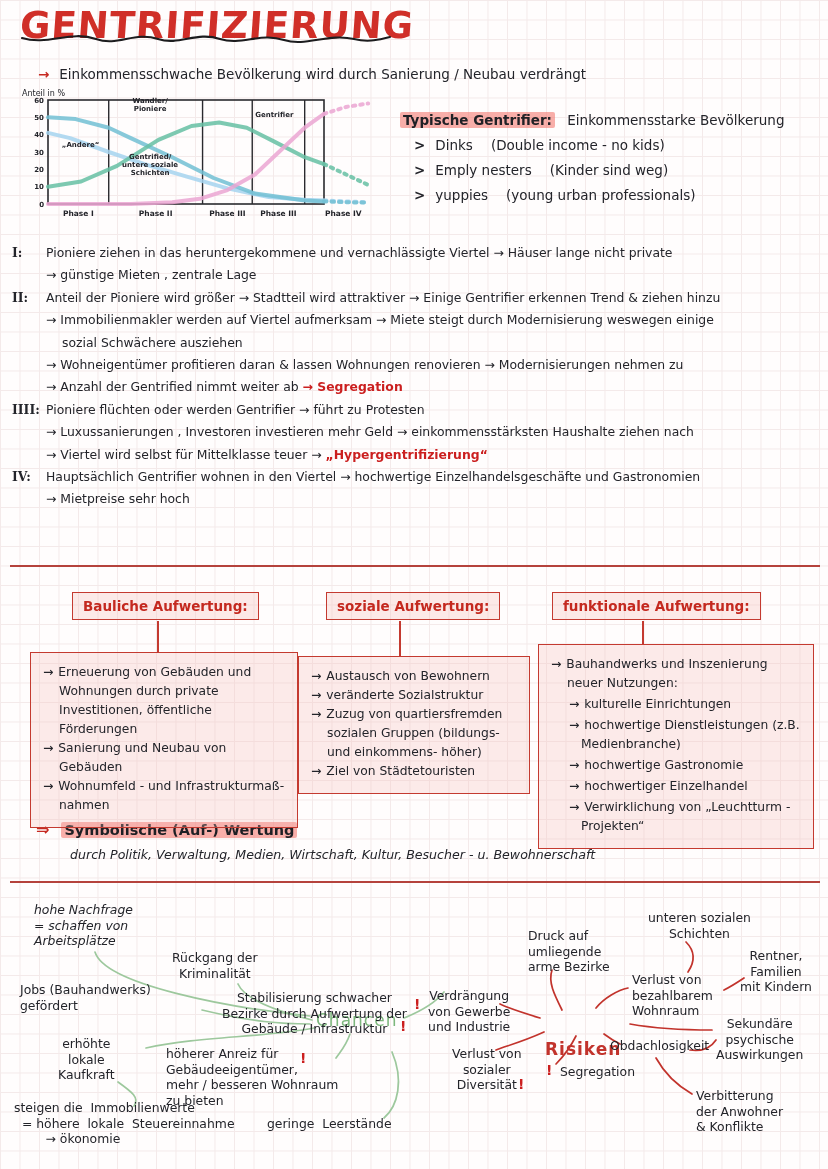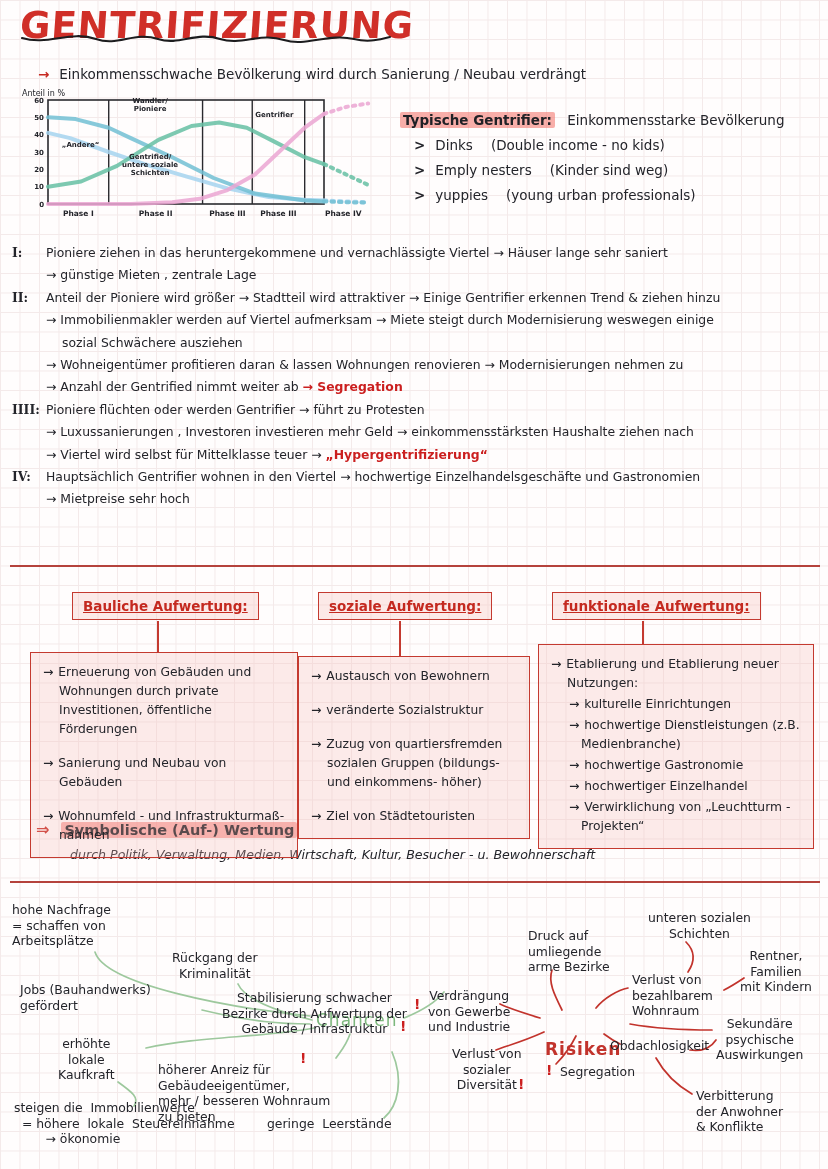--- a/index.html
+++ b/index.html
@@ -36,25 +36,25 @@
   .ph-line { line-height:22.4px; white-space:nowrap; }
   .ph-num { display:inline-block; width:34px; font-family:"DejaVu Serif", serif; font-weight:bold; }
   .ind1 { padding-left:34px; }
   .ind2 { padding-left:50px; }
   .seg-red { color:#cb1f1f; font-weight:bold; }
   .divider { position:absolute; left:10px; width:810px; border-top:2px solid #b5423c; }
   
   .boxes { position:absolute; left:0; top:588px; width:828px; height:292px; }
   .box-col { position:absolute; }
   .box-title { position:absolute; border:1.7px solid #c43a30; background:rgba(244,188,182,0.30);
-               color:#c4291f; font-weight:bold; font-size:13.5px; padding:5px 10px; white-space:nowrap;text-decoration:underline; }
+               color:#c4291f; font-weight:bold; font-size:13.5px; padding:5px 10px; white-space:nowrap; }
   .box-stem { position:absolute; width:2px; background:#c43a30; }
   .box-body { position:absolute; border:1.7px solid #c43a30; background:rgba(244,188,182,0.28);
               padding:10px 10px 12px 12px; font-size:12.3px; line-height:1.55; }
-  .b-item { padding-left:16px; text-indent:-16px; margin-top:15px; }
+  .b-item { padding-left:16px; text-indent:-16px; margin-top:0; }
   .b-item:first-child { margin-top:0; }
   .b-arrow { margin-right:5px; }
   .b-sub { padding-left:30px; text-indent:-12px; margin-top:2px; }
   .symbolic { position:absolute; left:36px; top:232px; font-size:13.5px; }
   .sym-head { font-weight:bold; font-size:14.5px; color:#1e1f24; }
   .sym-arrow { color:#c62a22; font-weight:bold; font-size:16px; margin-right:12px; }
   .sym-detail { margin:8px 0 0 34px; font-size:12.6px;font-style:italic; }
   
   .mindmap { position:absolute; left:0; top:890px; width:828px; height:279px; }
   .mm-svg { position:absolute; left:0; top:0; }
@@ -125,21 +125,21 @@
       <span class="gent-sub">Einkommensstarke Bevölkerung</span>
     </div>
     <div id="gent-items">
         <div class="gent-item"><span class="gent-mark">&gt;</span><span class="gent-term">Dinks</span><span class="gent-note">(Double income - no kids)</span></div>
         <div class="gent-item"><span class="gent-mark">&gt;</span><span class="gent-term">Emply nesters</span><span class="gent-note">(Kinder sind weg)</span></div>
         <div class="gent-item"><span class="gent-mark">&gt;</span><span class="gent-term">yuppies</span><span class="gent-note">(young urban professionals)</span></div>
       </div>
   </div>
 
   <div class="phases" id="phases">
-      <div class="ph-line"><span class="ph-num">I:</span><span>Pioniere ziehen in das heruntergekommene und vernachlässigte Viertel → Häuser lange sehr saniert</span></div>
+      <div class="ph-line"><span class="ph-num">I:</span><span>Pioniere ziehen in das heruntergekommene und vernachlässigte Viertel → Häuser lange nicht private</span></div>
       <div class="ph-line ind1"><span>→ günstige Mieten , zentrale Lage</span></div>
       <div class="ph-line"><span class="ph-num">II:</span><span>Anteil der Pioniere wird größer → Stadtteil wird attraktiver → Einige Gentrifier erkennen Trend &amp; ziehen hinzu</span></div>
       <div class="ph-line ind1"><span>→ Immobilienmakler werden auf Viertel aufmerksam → Miete steigt durch Modernisierung weswegen einige</span></div>
       <div class="ph-line ind2"><span>sozial Schwächere ausziehen</span></div>
       <div class="ph-line ind1"><span>→ Wohneigentümer profitieren daran &amp; lassen Wohnungen renovieren → Modernisierungen nehmen zu</span></div>
       <div class="ph-line ind1"><span>→ Anzahl der Gentrified nimmt weiter ab  </span><span class="seg-red">→ Segregation</span></div>
       <div class="ph-line"><span class="ph-num">IIII:</span><span>Pioniere flüchten oder werden Gentrifier → führt zu Protesten</span></div>
       <div class="ph-line ind1"><span>→ Luxussanierungen , Investoren investieren mehr Geld → einkommensstärksten Haushalte ziehen nach</span></div>
       <div class="ph-line ind1"><span>→ Viertel wird selbst für Mittelklasse teuer  → </span><span class="seg-red">„Hypergentrifizierung“</span></div>
       <div class="ph-line"><span class="ph-num">IV:</span><span>Hauptsächlich Gentrifier wohnen in den Viertel → hochwertige Einzelhandelsgeschäfte und Gastronomien</span></div>
@@ -156,34 +156,34 @@
   <div class="box-col" style="left: 30px; top: 4px; width: 268px;">
         <div class="box-title" style="left: 42px; top: 0px;">Bauliche Aufwertung:</div>
         <div class="box-stem" style="left: 127px; top: 29px; height: 31px;"></div>
         <div class="box-body" style="left: 0px; top: 60px; width: 268px;">
           <div class="b-item"><span class="b-arrow">→</span><span>Erneuerung von Gebäuden und Wohnungen durch private Investitionen, öffentliche Förderungen</span></div>
           <div class="b-item"><span class="b-arrow">→</span><span>Sanierung und Neubau von Gebäuden</span></div>
           <div class="b-item"><span class="b-arrow">→</span><span>Wohnumfeld - und Infrastrukturmaß- nahmen</span></div>
         </div>
       </div>
       <div class="box-col" style="left: 298px; top: 4px; width: 232px;">
-        <div class="box-title" style="left: 20px; top: 0px;">soziale Aufwertung:</div>
+        <div class="box-title" style="left: 28px; top: 0px;">soziale Aufwertung:</div>
         <div class="box-stem" style="left: 101px; top: 29px; height: 35px;"></div>
         <div class="box-body" style="left: 0px; top: 64px; width: 232px;">
           <div class="b-item"><span class="b-arrow">→</span><span>Austausch von Bewohnern</span></div>
           <div class="b-item"><span class="b-arrow">→</span><span>veränderte Sozialstruktur</span></div>
           <div class="b-item"><span class="b-arrow">→</span><span>Zuzug von quartiersfremden sozialen Gruppen (bildungs- und einkommens- höher)</span></div>
           <div class="b-item"><span class="b-arrow">→</span><span>Ziel von Städtetouristen</span></div>
         </div>
       </div>
       <div class="box-col" style="left: 538px; top: 4px; width: 276px;">
         <div class="box-title" style="left: 14px; top: 0px;">funktionale Aufwertung:</div>
         <div class="box-stem" style="left: 104px; top: 29px; height: 23px;"></div>
         <div class="box-body" style="left: 0px; top: 52px; width: 276px;">
-          <div class="b-item"><span class="b-arrow">→</span><span>Etablierung und Etablierung neuer Nutzungen:</span></div>
+          <div class="b-item"><span class="b-arrow">→</span><span>Bauhandwerks und Inszenierung neuer Nutzungen:</span></div>
           <div class="b-sub"><span class="b-arrow">→</span><span>kulturelle Einrichtungen</span></div>
           <div class="b-sub"><span class="b-arrow">→</span><span>hochwertige Dienstleistungen (z.B. Medienbranche)</span></div>
           <div class="b-sub"><span class="b-arrow">→</span><span>hochwertige Gastronomie</span></div>
           <div class="b-sub"><span class="b-arrow">→</span><span>hochwertiger Einzelhandel</span></div>
           <div class="b-sub"><span class="b-arrow">→</span><span>Verwirklichung von „Leuchtturm - Projekten“</span></div>
         </div>
       </div>
     </div>
 
   <div class="divider" style="top:881px"></div>
@@ -208,29 +208,29 @@
         <path d="M540,128 C520,122 508,118 500,114"></path>
         <path d="M630,134 C664,140 692,140 712,140"></path>
         <path d="M604,144 C612,150 616,152 620,154"></path>
         <path d="M576,146 C570,158 562,168 556,174"></path>
         <path d="M544,142 C522,152 506,156 496,160"></path>
         <path d="M656,168 C666,186 678,196 692,204"></path>
         <path d="M690,160 C704,162 712,156 716,150"></path>
       </g>
     </svg>
   <div class="mm-center mm-chancen" style="left: 316px; top: 120px;">Chancen</div>
-      <div class="mm-node" style="left: 12px; top: 12px;"><div>hohe Nachfrage</div><div>= schaffen von</div><div>Arbeitsplätze</div></div>
+      <div class="mm-node" style="left: 34px; top: 12px; font-style: italic;"><div>hohe Nachfrage</div><div>= schaffen von</div><div>Arbeitsplätze</div></div>
       <div class="mm-node ta-c" style="left: 172px; top: 60px;"><div>Rückgang der</div><div>Kriminalität</div></div>
       <div class="mm-node" style="left: 20px; top: 92px;"><div>Jobs (Bauhandwerks)</div><div>gefördert</div></div>
       <div class="mm-node ta-c" style="left: 222px; top: 100px;"><div>Stabilisierung schwacher</div><div>Bezirke durch Aufwertung der</div><div>Gebäude / Infrastruktur</div></div>
       <div class="mm-excl" style="left: 400px; top: 128px;">
         <div>!</div>
       </div>
       <div class="mm-node ta-c" style="left: 58px; top: 146px;"><div>erhöhte</div><div>lokale</div><div>Kaufkraft</div></div>
-      <div class="mm-node" style="left: 158px; top: 156px; margin-top: 16px;"><div>höherer Anreiz für</div><div>Gebäudeeigentümer,</div><div>mehr / besseren Wohnraum</div><div>zu bieten</div></div>
+      <div class="mm-node" style="left: 166px; top: 156px;"><div>höherer Anreiz für</div><div>Gebäudeeigentümer,</div><div>mehr / besseren Wohnraum</div><div>zu bieten</div></div>
       <div class="mm-excl" style="left: 300px; top: 160px;">
         <div>!</div>
       </div>
       <div class="mm-node" style="left: 267px; top: 226px;"><div>geringe  Leerstände</div></div>
       <div class="mm-node" style="left: 14px; top: 210px;"><div>steigen die  Immobilienwerte</div><div>  = höhere  lokale  Steuereinnahme</div><div>        → ökonomie</div></div>
       <div class="mm-center mm-risiken" style="left: 545px; top: 120px; margin-top: 29px;">Risiken</div>
       <div class="mm-node" style="left: 528px; top: 38px;"><div>Druck auf</div><div>umliegende</div><div>arme Bezirke</div></div>
       <div class="mm-node ta-c" style="left: 648px; top: 20px;"><div>unteren sozialen</div><div>Schichten</div></div>
       <div class="mm-node ta-c" style="left: 740px; top: 58px;"><div>Rentner,</div><div>Familien</div><div>mit Kindern</div></div>
       <div class="mm-node" style="left: 632px; top: 82px;"><div>Verlust von</div><div>bezahlbarem</div><div>Wohnraum</div></div>

